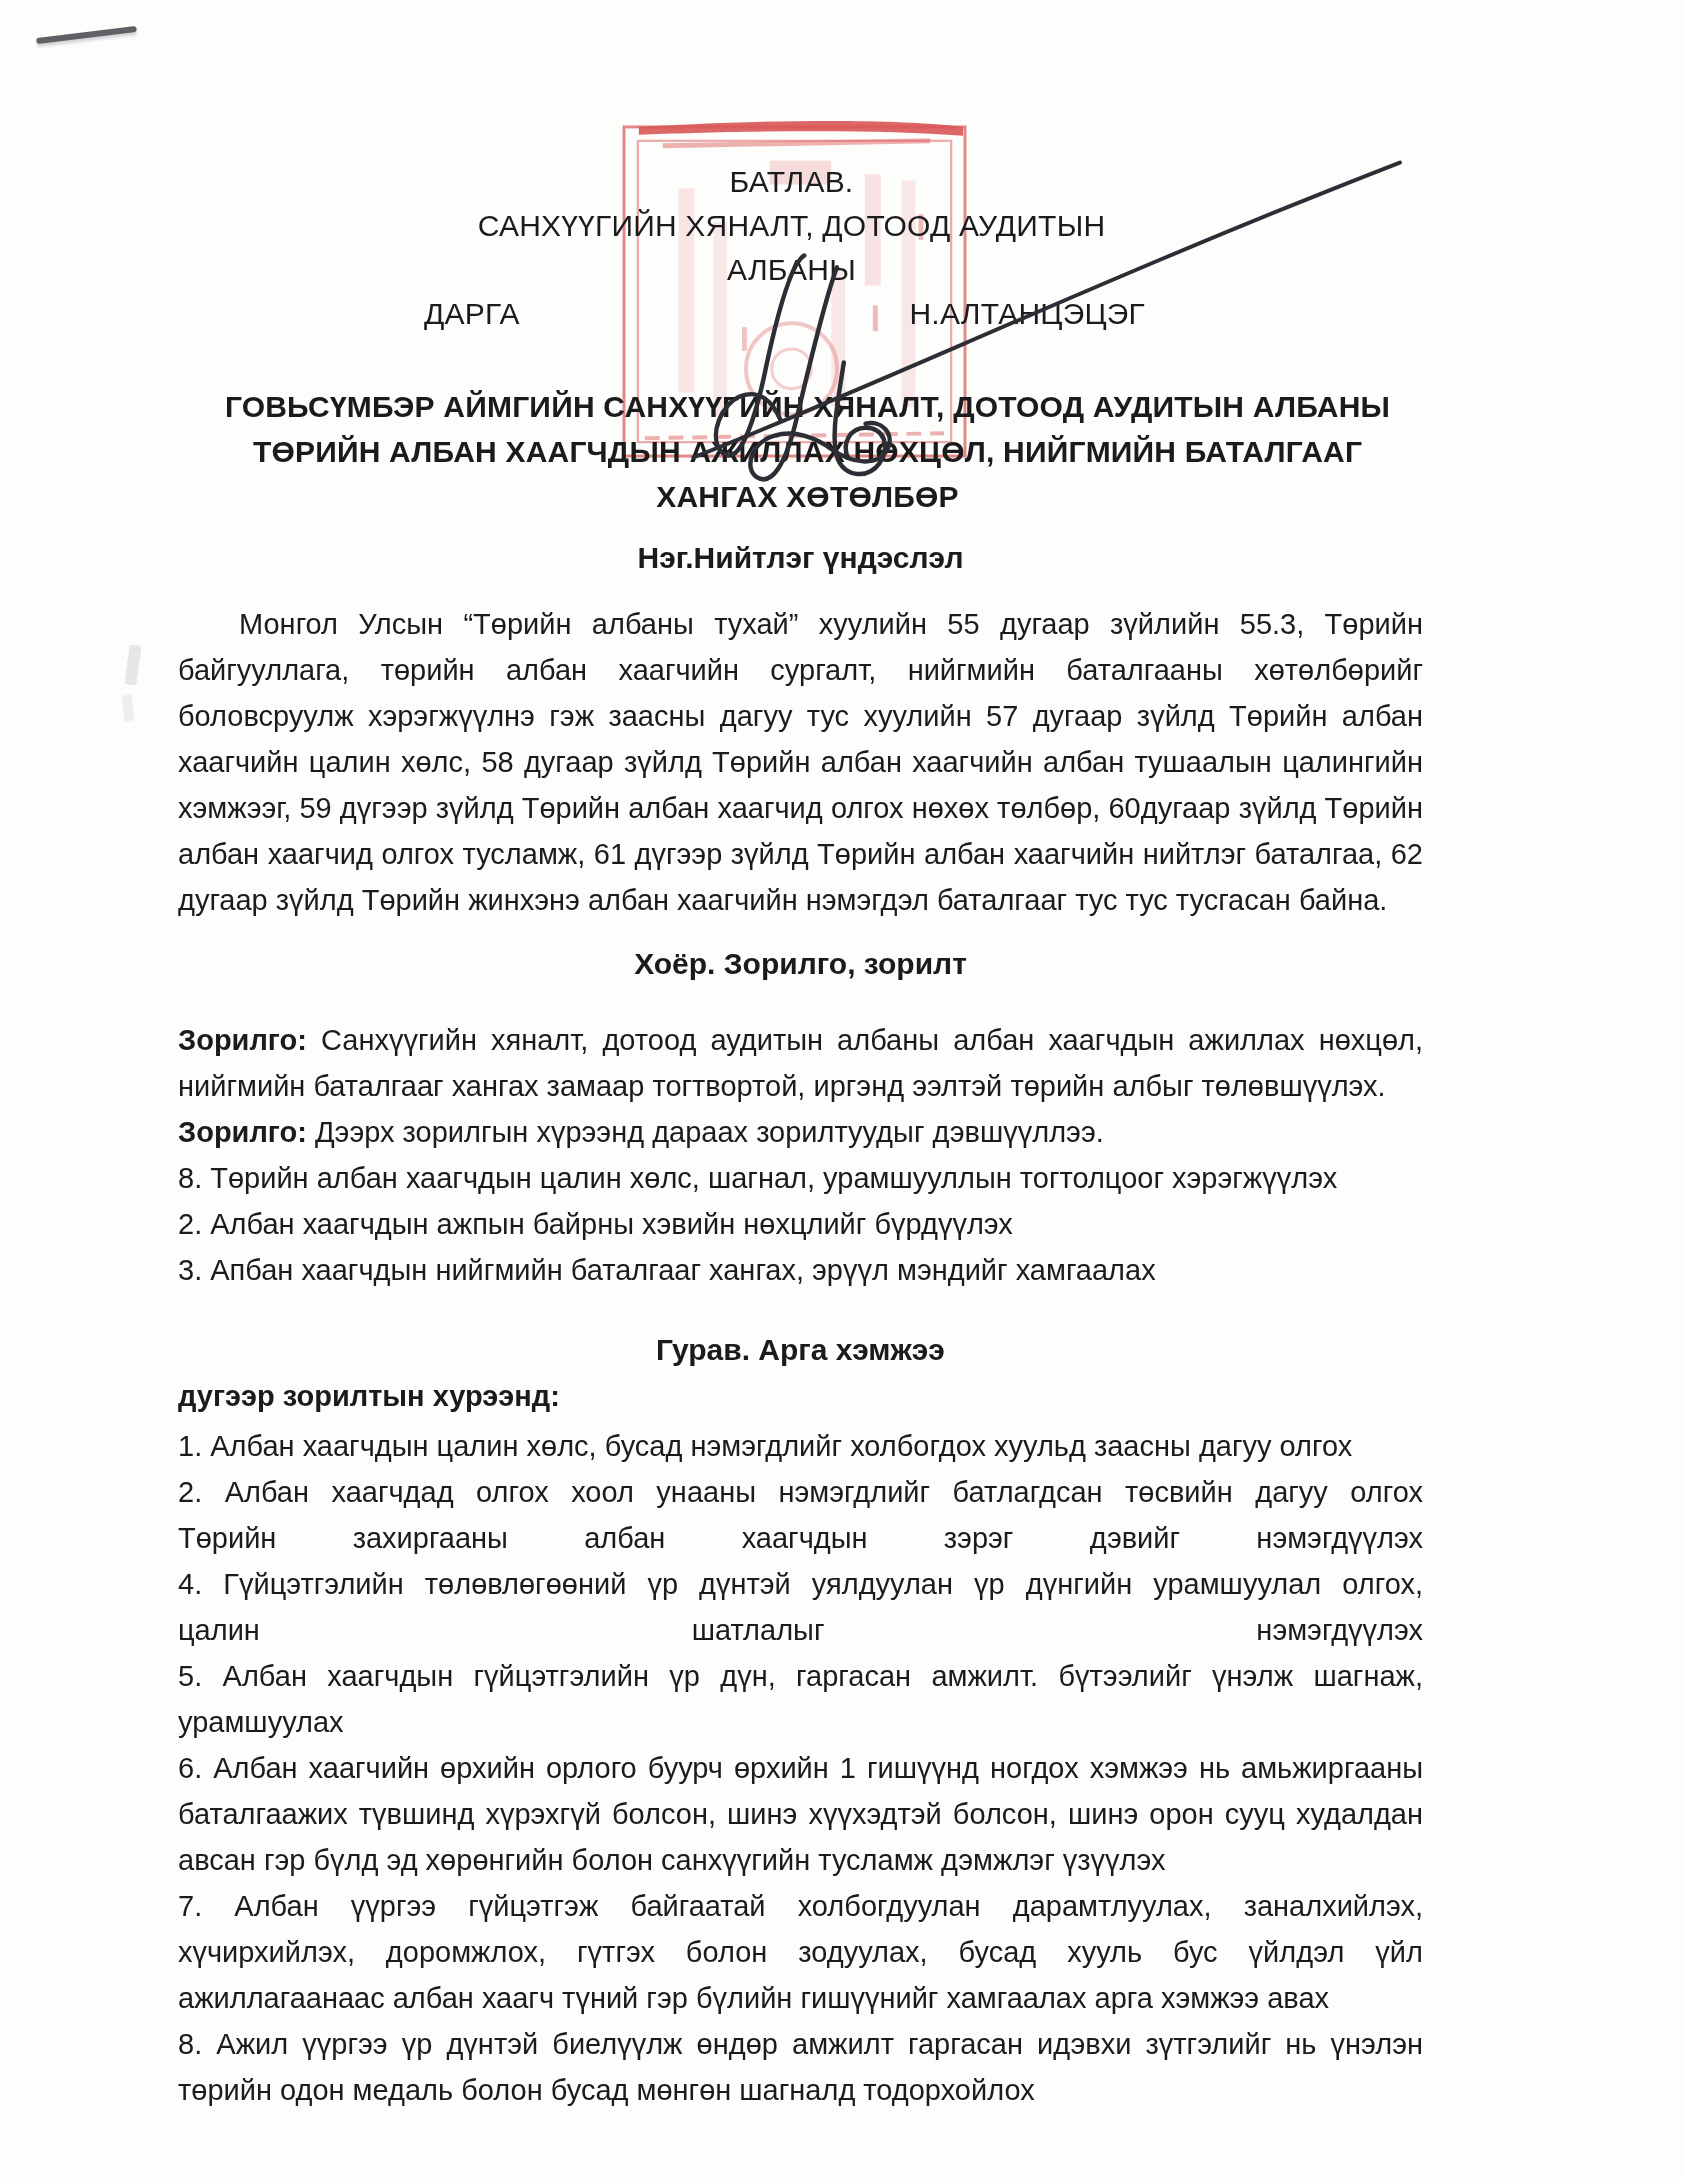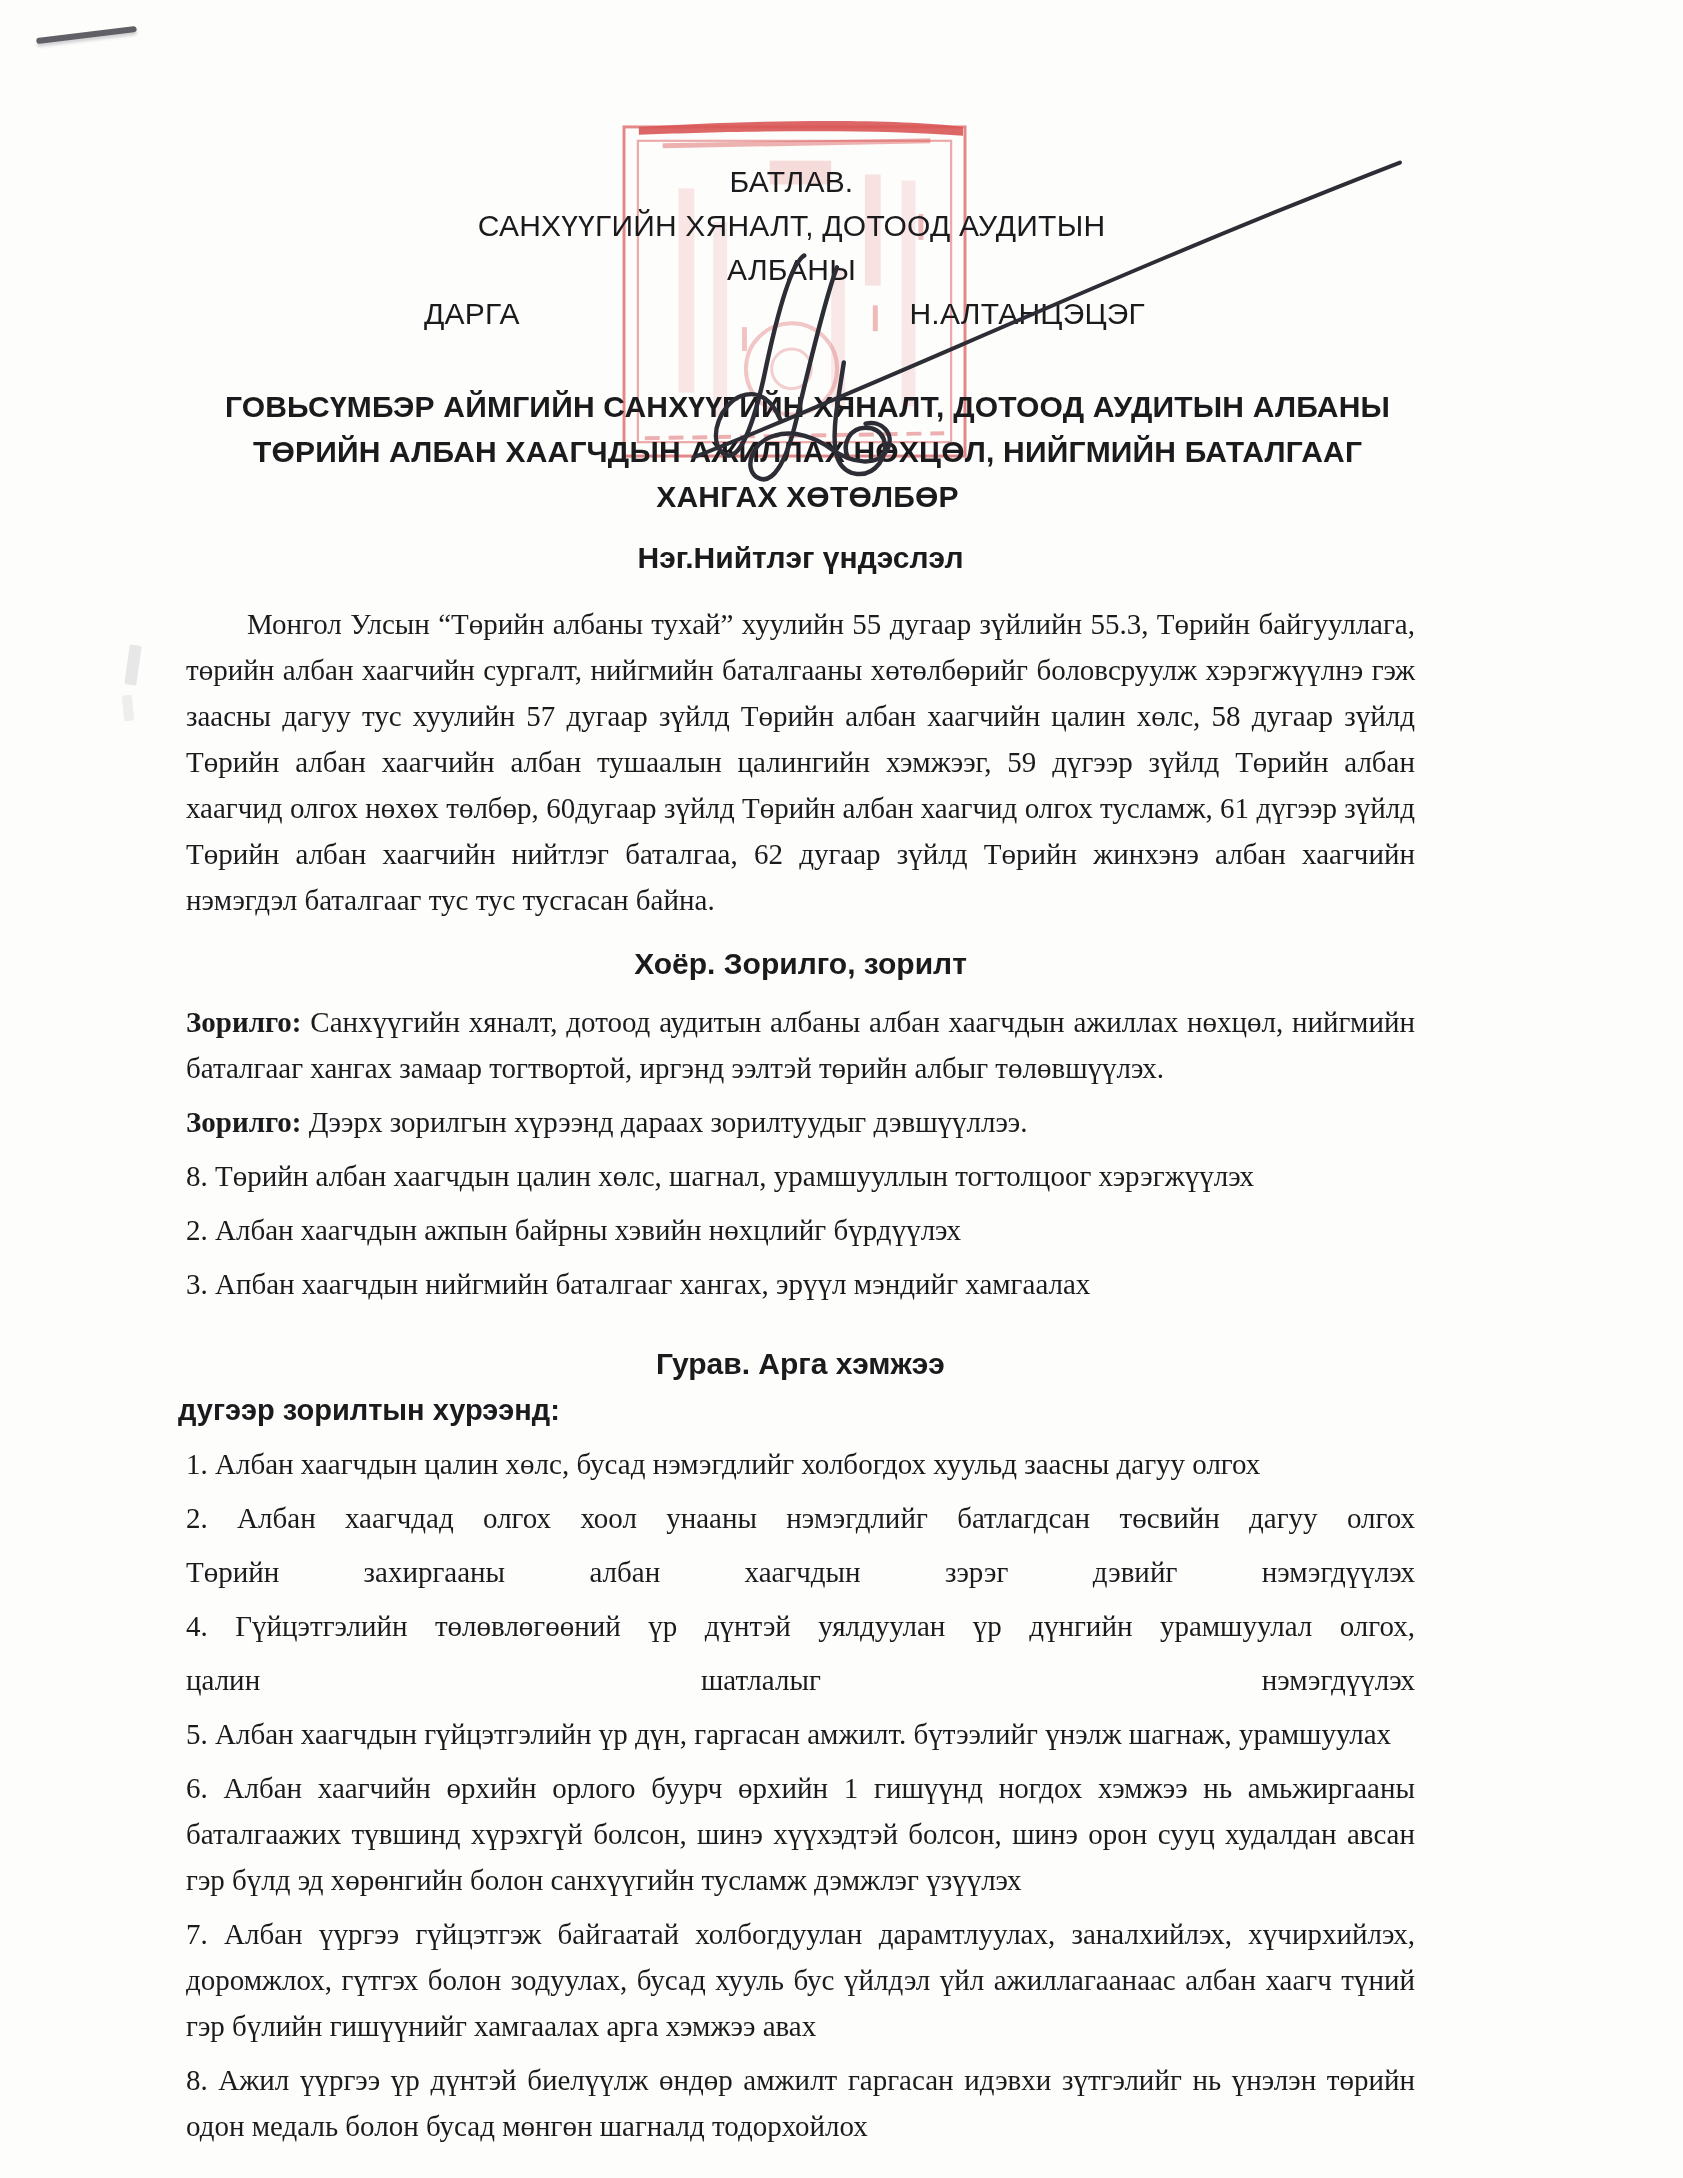--- a/index.html
+++ b/index.html
@@ -44,24 +44,24 @@
     text-align:center;font-weight:bold;font-size:30px;line-height:45px;
     letter-spacing:0.2px;
   }
   
   .content{
     position:absolute;left:178px;top:535px;width:1245px;z-index:2;
     font-size:29px;line-height:46px;
   }
   .h{font-weight:bold;text-align:center;font-size:30px;margin:0;}
   .h1{margin-bottom:20px;}
-  .h2{margin-top:18px;margin-bottom:12px;}
+  .h2{margin-top:18px;margin-bottom:30px;}
   .h3{margin-top:34px;}
   .sub{font-weight:bold;margin:0 0 4px 0;}
-  p.body{margin:8px;font-family:Liberation Serif, serif;}
+  p.body{margin:0;}
   .just{text-align:justify;}
   .just-full{text-align:justify;text-align-last:justify;}
   .indent{text-indent:61px;}
   .lead{font-weight:bold;}
 </style>
 </head>
 <body>
 
 <div class="page">
 

